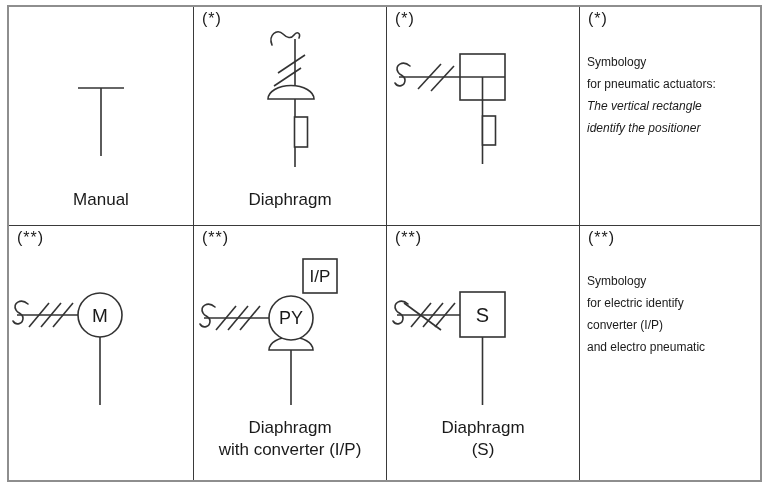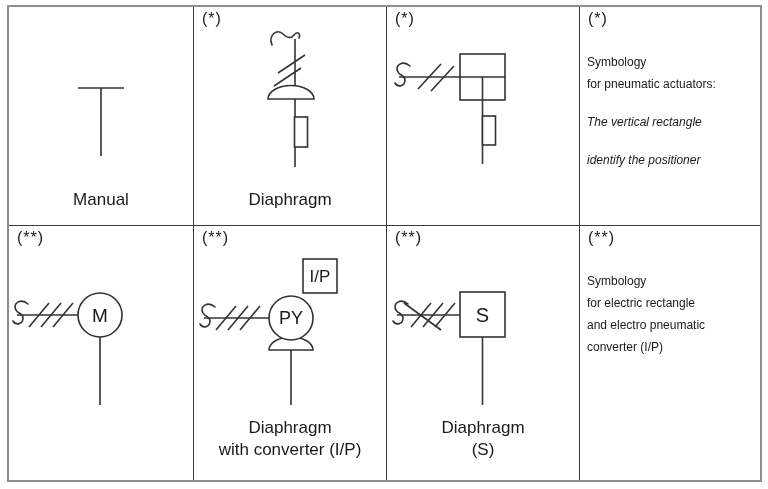--- a/index.html
+++ b/index.html
@@ -9,21 +9,21 @@
            border:2px solid #8e8e8e; background:#fff; display:grid;
            grid-template-columns:185px 193px 193px 1fr;
            grid-template-rows:219px 1fr; }
   .cell { position:relative; overflow:hidden; border-right:1.5px solid #3a3a3a; background:#fff; }
   .cell.lastcol { border-right:none; }
   .cell.r1 { border-bottom:1.5px solid #3a3a3a; }
   .marker { position:absolute; top:3px; left:8px; font-size:16px; letter-spacing:1px; }
   .label  { position:absolute; left:0; right:0; bottom:15px; text-align:center; font-size:17px;margin-top:16px; }
   .label2 { position:absolute; left:0; right:0; bottom:19px; text-align:center; font-size:17px; line-height:22px; }
   .note   { position:absolute; left:7px; right:4px; top:44px; font-size:12px; line-height:22px; }
-  .italic { font-style:italic;margin-top:16px; }
+  .italic { font-style:italic; }
   svg { position:absolute; top:0; left:0; }
   svg * { stroke:#333333; stroke-width:1.6; fill:none; }
   svg text { stroke:none; fill:#1a1a1a; font-family:"Liberation Sans", sans-serif; }
   .whitefill { fill:#ffffff; }
 </style>
 </head>
 <body>
 
 <div class="table">
 
@@ -132,19 +132,19 @@
     <div class="label2">
       <div>Diaphragm</div>
       <div>(S)</div>
     </div>
   </div>
 
   <div class="cell lastcol">
     <span class="marker">(**)</span>
     <div class="note">
       <div>Symbology</div>
-      <div>for electric rectangle</div>
+      <div>for electric identify</div>
+      <div>converter (I/P)</div>
       <div>and electro pneumatic</div>
-      <div>converter (I/P)</div>
     </div>
   </div>
 
 </div>
 
 </body></html>

